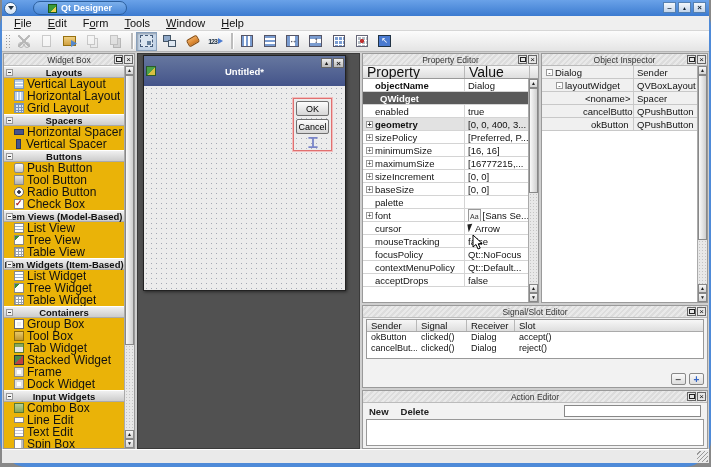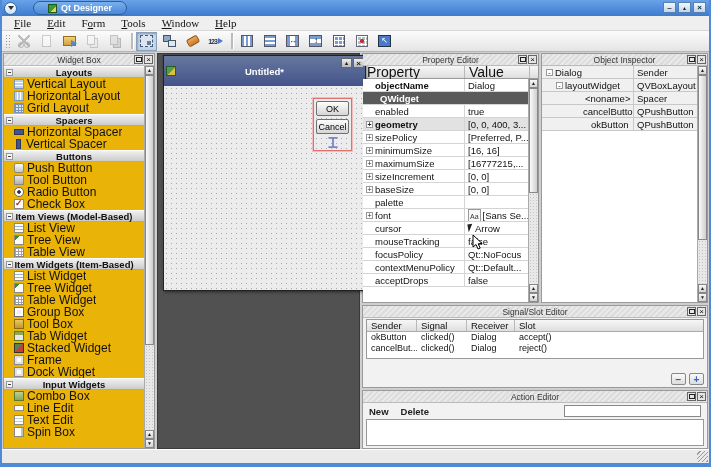--- a/index.html
+++ b/index.html
@@ -1,21 +1,21 @@
 <!DOCTYPE html>
 <html><head>
 <meta charset="utf-8">
 <style>
   * { box-sizing: border-box; margin: 0; padding: 0; }
   html,body { width:711px; height:467px; overflow:hidden;
     font-family:"Liberation Sans", sans-serif; background:#888; }
   u { text-decoration: underline; }
 
   .window { position:relative; width:711px; height:467px; background:#cfcfcf;
-    border-left:2px solid #4e8ad8; border-right:2px solid #4e8ad8; border-bottom:4px solid #4e8ad8; }
+    border-left:2px solid #4e8ad8; border-right:2px solid #4e8ad8; border-bottom:4px solid #4e8ad8;border-radius:27px; }
 
   
   .titlebar { height:16px; background:linear-gradient(#6aa2e8,#3c7bd0);
     display:flex; align-items:center; position:relative; }
   .menu-btn { width:13px; height:13px; border-radius:50%; margin-left:2px;
     background:linear-gradient(#ffffff,#cfe0f4); border:1px solid #39699f;
     display:flex; align-items:center; justify-content:center; }
   .dn-arr { width:0; height:0; border-left:3px solid transparent; border-right:3px solid transparent;
     border-top:4px solid #234; }
   .title-tab { margin-left:16px; height:14px; padding:0 14px; border-radius:8px;
@@ -26,21 +26,21 @@
   .win-controls { position:absolute; right:3px; top:2px; display:flex; gap:2px; }
   .win-btn { width:13px; height:11px; background:linear-gradient(#f4f8fc,#c2d4ea);
     border:1px solid #5580b0; display:flex; align-items:center; justify-content:center; }
   .wbi { font-size:8px; line-height:8px; color:#123; }
   .wbi.ic-minimize-icon::before { content:"–"; font-weight:bold; }
   .wbi.ic-maximize-icon::before { content:"▲"; font-size:5px; }
   .wbi.ic-close-icon::before { content:"×"; font-weight:bold; }
 
   
   .menubar { height:15px; background:#efefef; border-bottom:1px solid #d6d6d6;
-    display:flex; align-items:center; padding-left:4px; font-size:11px; color:#111;font-family:Liberation Serif, serif; }
+    display:flex; align-items:center; padding-left:4px; font-size:11px; color:#111; }
   .menu-item { padding:0 8px; }
 
   
   .toolbar { height:21px; background:linear-gradient(#fcfcfc,#e4e4e4);
     border-bottom:1px solid #b4b4b4; display:flex; align-items:center; padding-left:2px; }
   .tb-handle { width:5px; height:15px; margin:0 3px 0 1px;
     background-image:radial-gradient(#9a9a9a 0.8px, transparent 1px); background-size:3px 3px; }
   .tb-item { width:21px; height:19px; display:flex; align-items:center; justify-content:center;
     border:1px solid transparent; margin-right:2px; position:relative; }
   .tb-item.active { background:#c6d6e8; border:1px solid #88a0bc; box-shadow:inset 1px 1px 2px rgba(0,0,0,.25); }
@@ -120,21 +120,21 @@
     background-size:3px 3px; }
   .sb-btn { width:9px; height:9px; border:1px solid #888; background:linear-gradient(#f8f8f8,#d4d4d4);
     display:flex; align-items:center; justify-content:center; }
   .sb-btn::before { font-size:5px; line-height:5px; color:#222; }
   .sb-btn.up::before { content:"▲"; }
   .sb-btn.down::before { content:"▼"; }
   .sb-thumb { width:9px; background:linear-gradient(90deg,#fafafa,#cfcfcf); border:1px solid #888; }
   .sb-bottom { position:absolute; bottom:0; left:0; }
 
   
-  .widgetbox { width:152px; flex:none; margin:1px 1px 0 1px; }
+  .widgetbox { width:132px; flex:none; margin:1px 1px 0 1px; }
   .wb-list { flex:1; background:#eab308; position:relative; overflow:hidden; padding-right:10px; }
   .wb-row { height:12px; display:flex; align-items:center; padding-left:10px; font-size:12px;
     color:#111; position:relative; white-space:nowrap; }
   .wb-row.category { background:linear-gradient(#f0f0f0,#cccccc); font-weight:bold; justify-content:center;
     padding-left:0; border-top:1px solid #fff; border-bottom:1px solid #aaa; font-size:9.5px; }
   .cat-expander { display:none; position:absolute; left:2px; top:2px; width:7px; height:7px;
     border:1px solid #999; background:#f4f4f4; }
   .cat-expander::before { content:""; display:block; width:3px; height:1px; background:#444; margin:2px auto 0; }
   .wb-row.category .cat-expander { display:block; }
   .wicon { width:10px; height:10px; flex:none; margin-right:3px; background:#d8d8d8; border:1px solid #888;
@@ -473,20 +473,25 @@
           <div class="wb-row">
 
           <span class="wicon ic-tree-widget-icon"></span>
           <span class="wlabel">Tree Widget</span>
         </div>
           <div class="wb-row">
 
           <span class="wicon ic-table-widget-icon"></span>
           <span class="wlabel">Table Widget</span>
         </div>
+          <div class="wb-row category">
+          <span class="cat-expander"></span>
+
+          <span class="wlabel">Containers</span>
+        </div>
           <div class="wb-row">
 
           <span class="wicon ic-group-box-icon"></span>
           <span class="wlabel">Group Box</span>
         </div>
           <div class="wb-row">
 
           <span class="wicon ic-tool-box-icon"></span>
           <span class="wlabel">Tool Box</span>
         </div>

